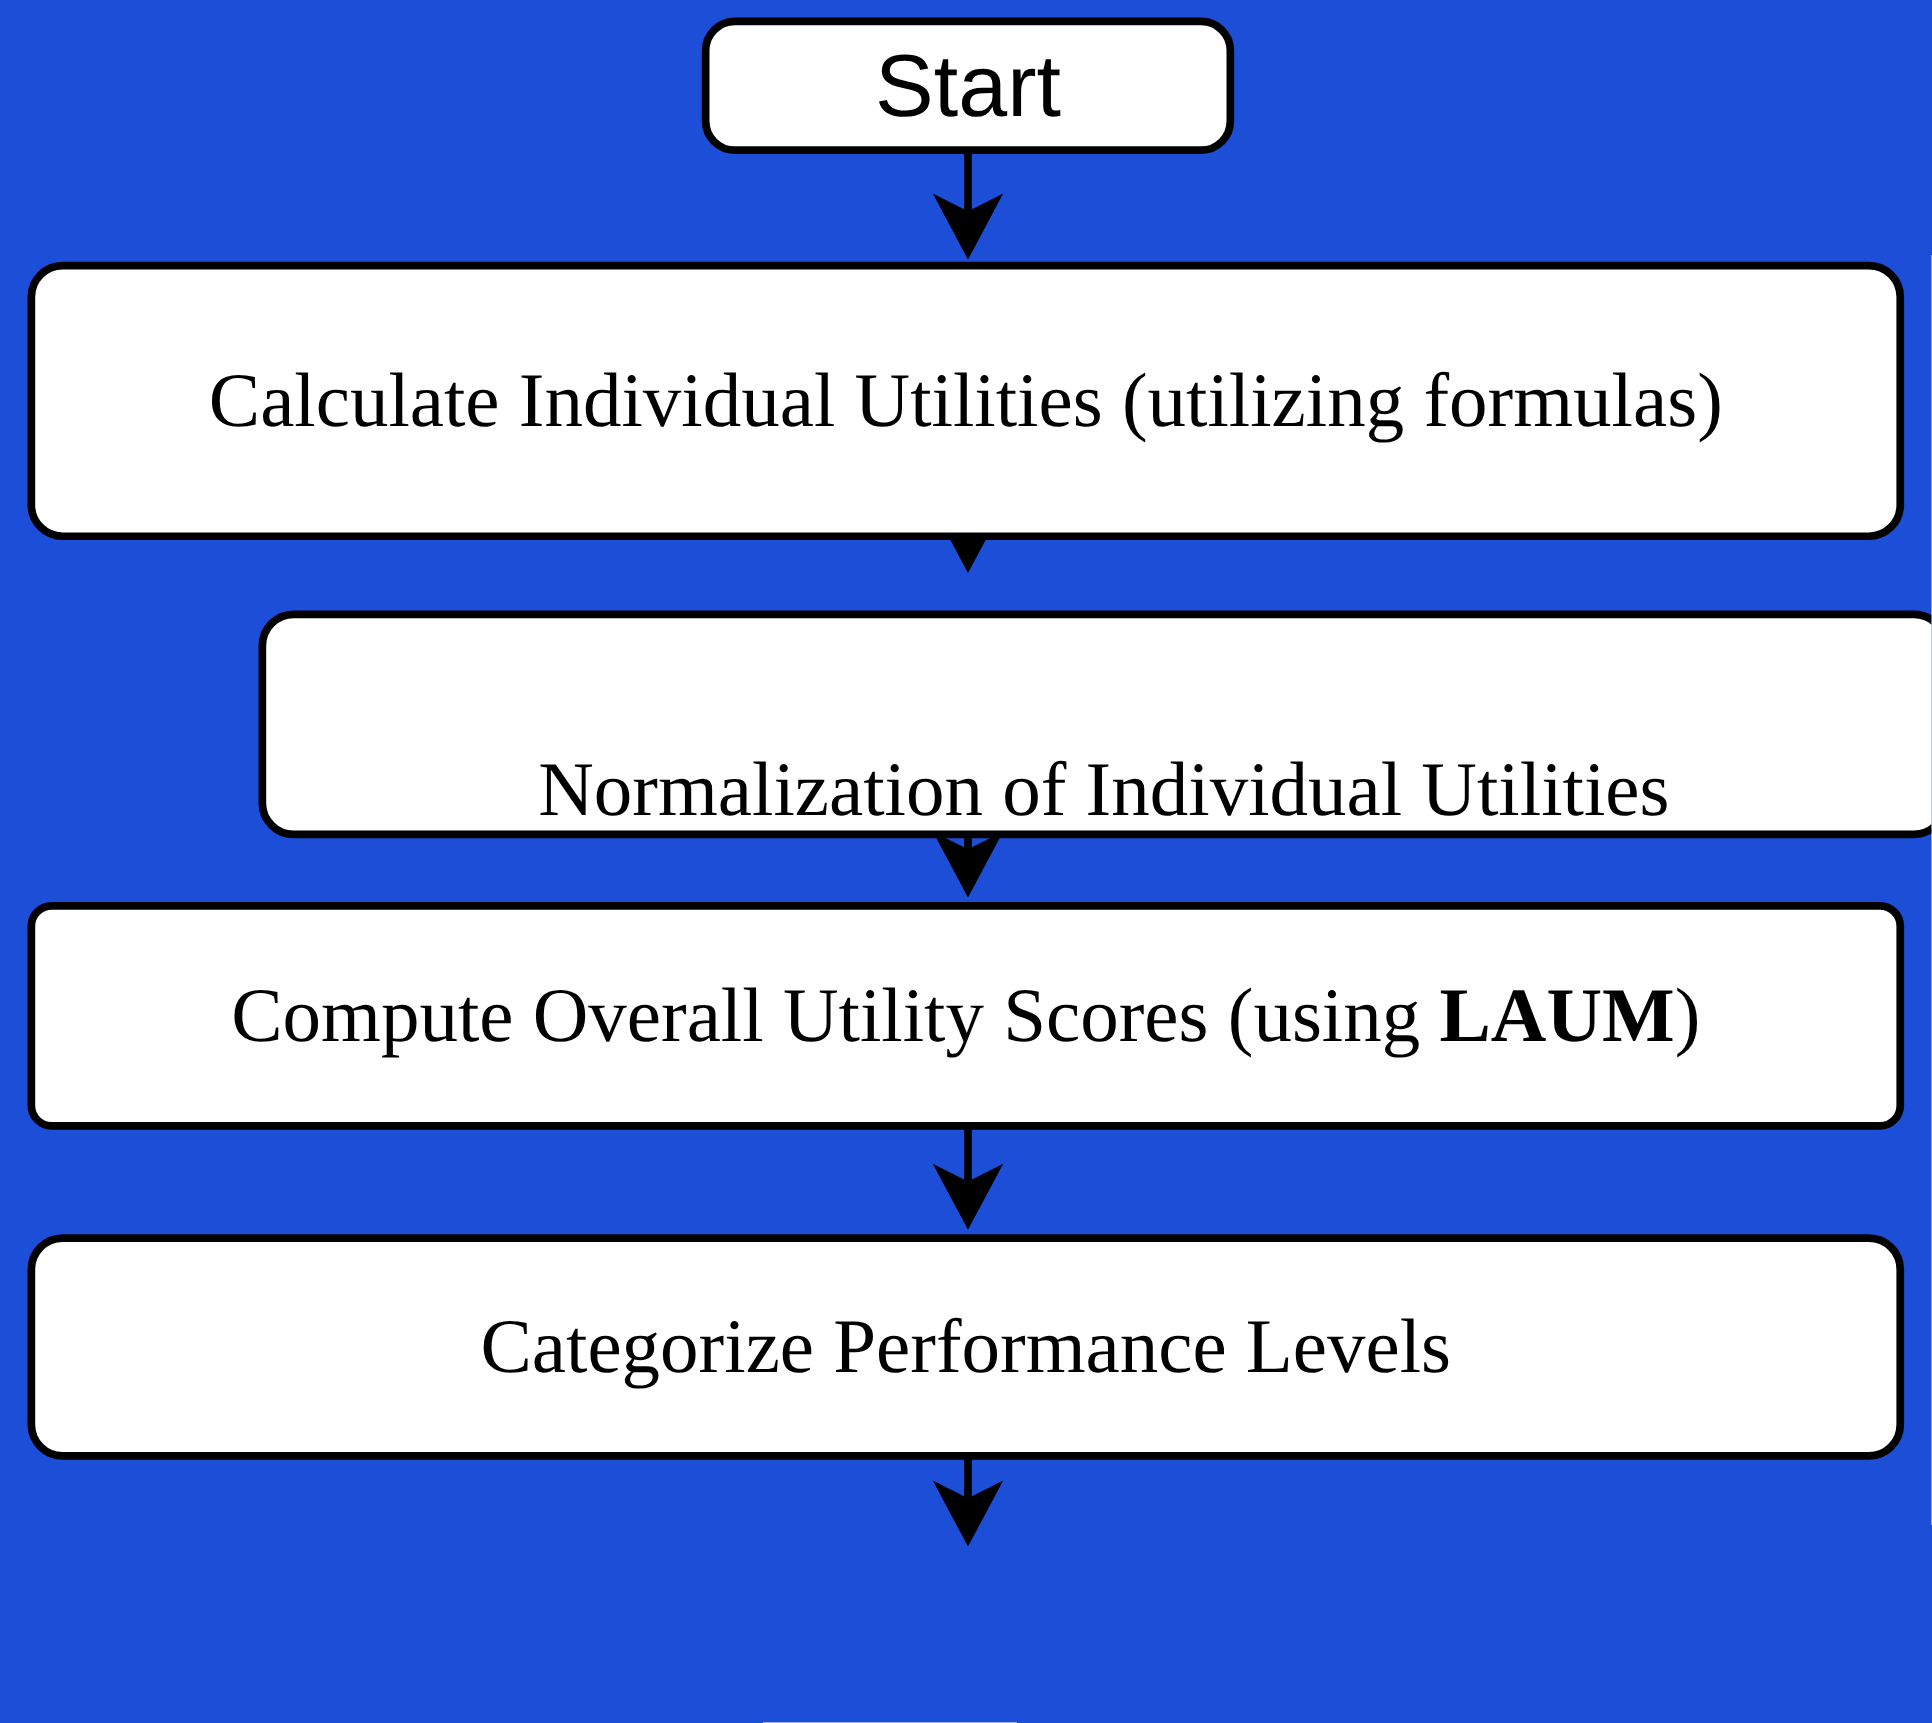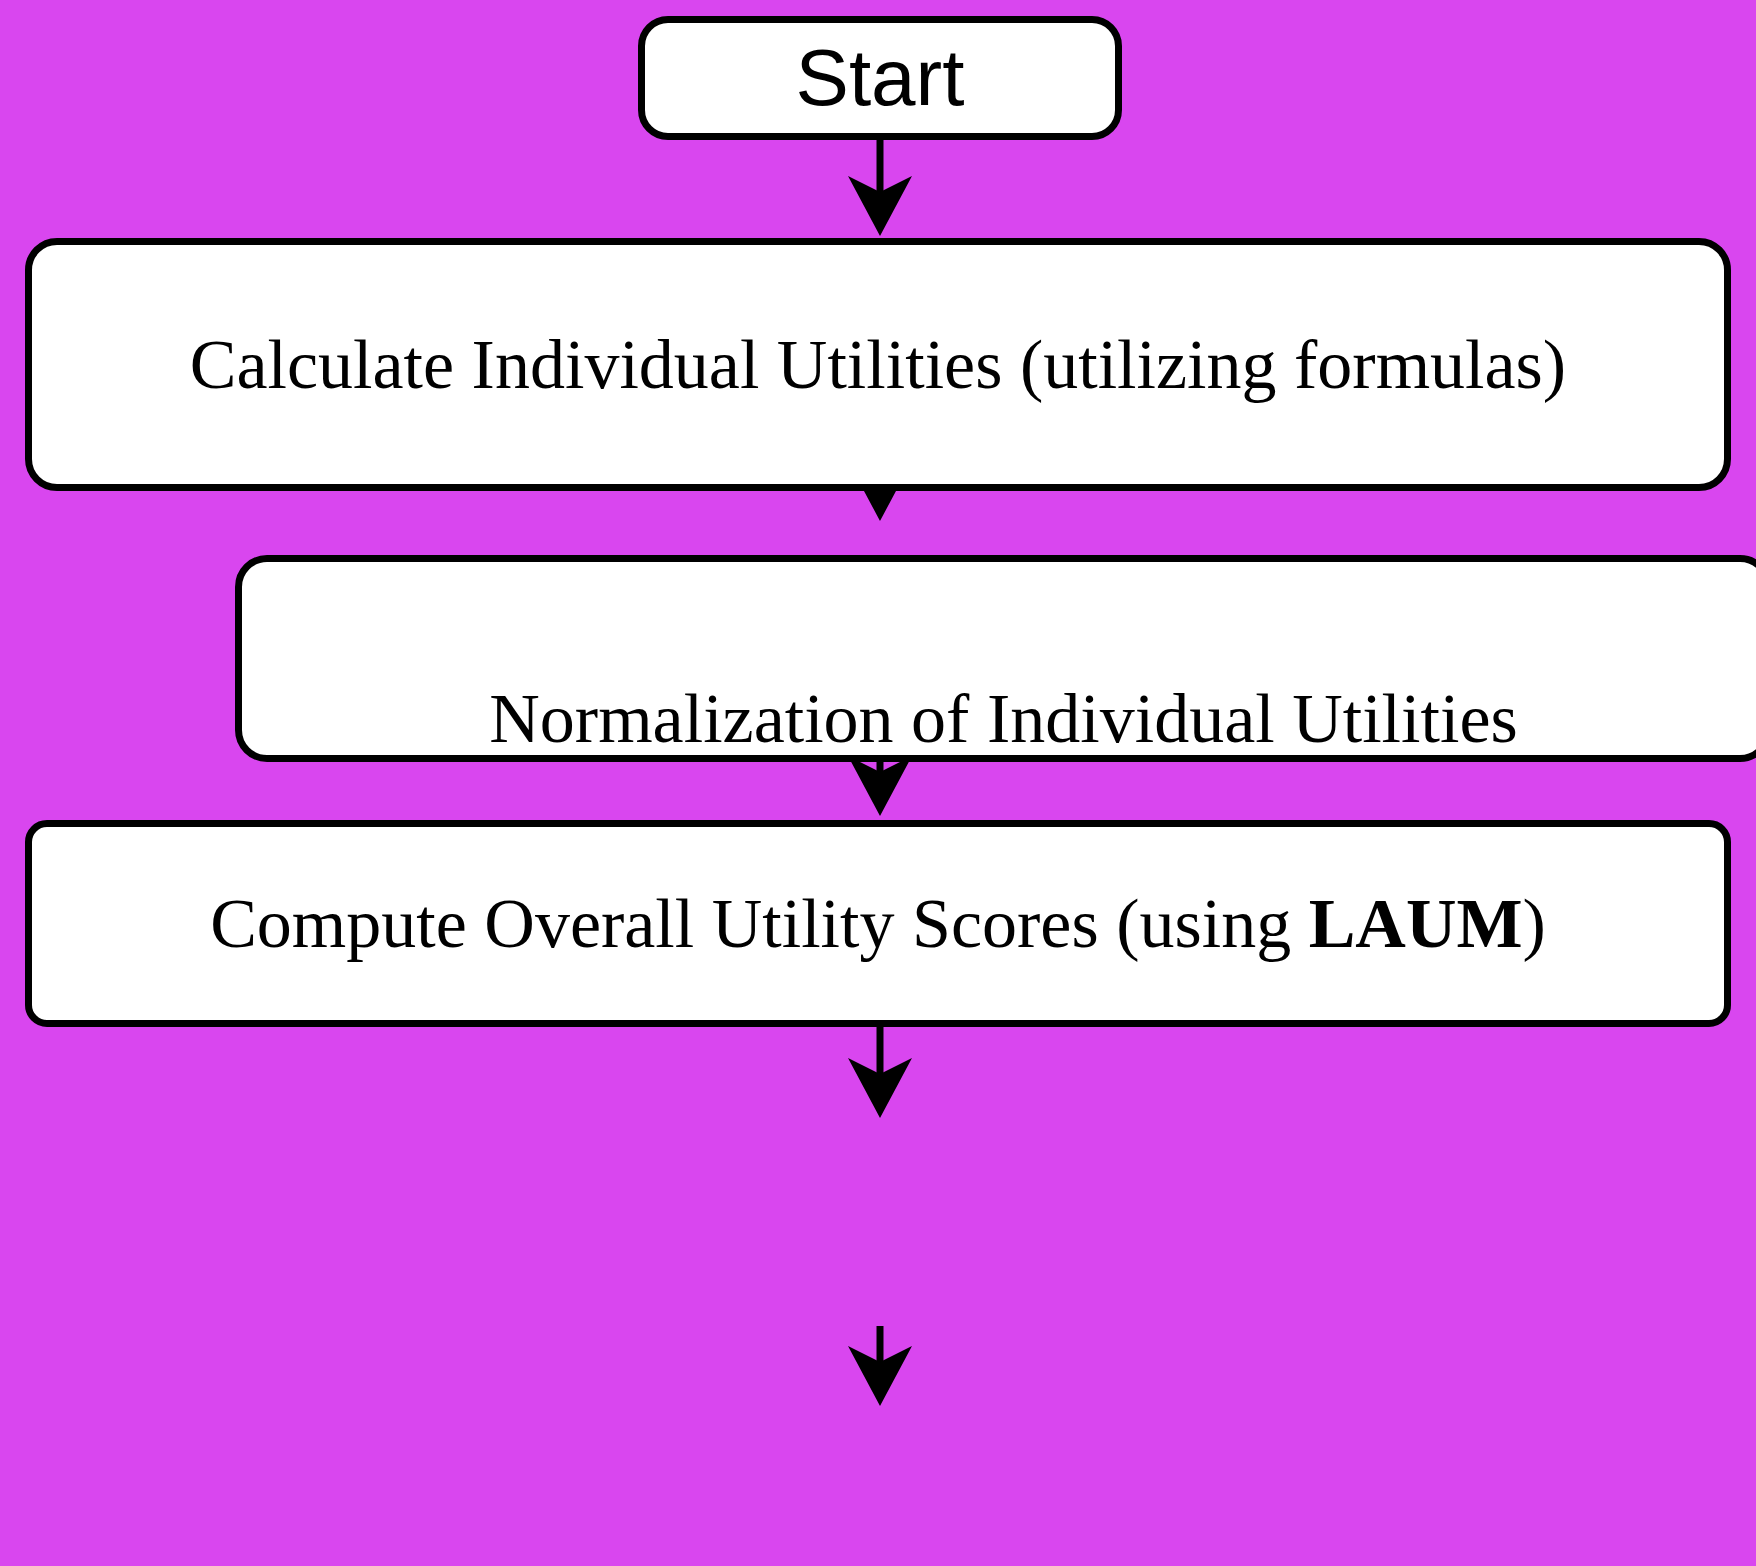--- a/index.html
+++ b/index.html
@@ -4,21 +4,21 @@
 <style>
   html, body {
     margin: 0;
     padding: 0;
     background: #ffffff;
   }
   .canvas {
     position: relative;
     width: 1756px;
     height: 1566px;
-    background: #d946ef;
+    background: #1d4ed8;
     overflow: hidden;
   }
   .node {
     position: absolute;
     box-sizing: border-box;
     background: #ffffff;
     border: 7px solid #000000;
     color: #000000;
     display: flex;
     align-items: center;
@@ -97,15 +97,18 @@
   </div>
 
   <div id="n-step2" class="node process">
     <span>Normalization of Individual Utilities</span>
   </div>
 
   <div id="n-step3" class="node process">
     <span><span>Compute Overall Utility Scores (using </span><b>LAUM</b><span>)</span></span>
   </div>
 
+  <div id="n-step4" class="node process">
+    <span>Categorize Performance Levels</span>
+  </div>
 
 
 </div>
 
 </body></html>

